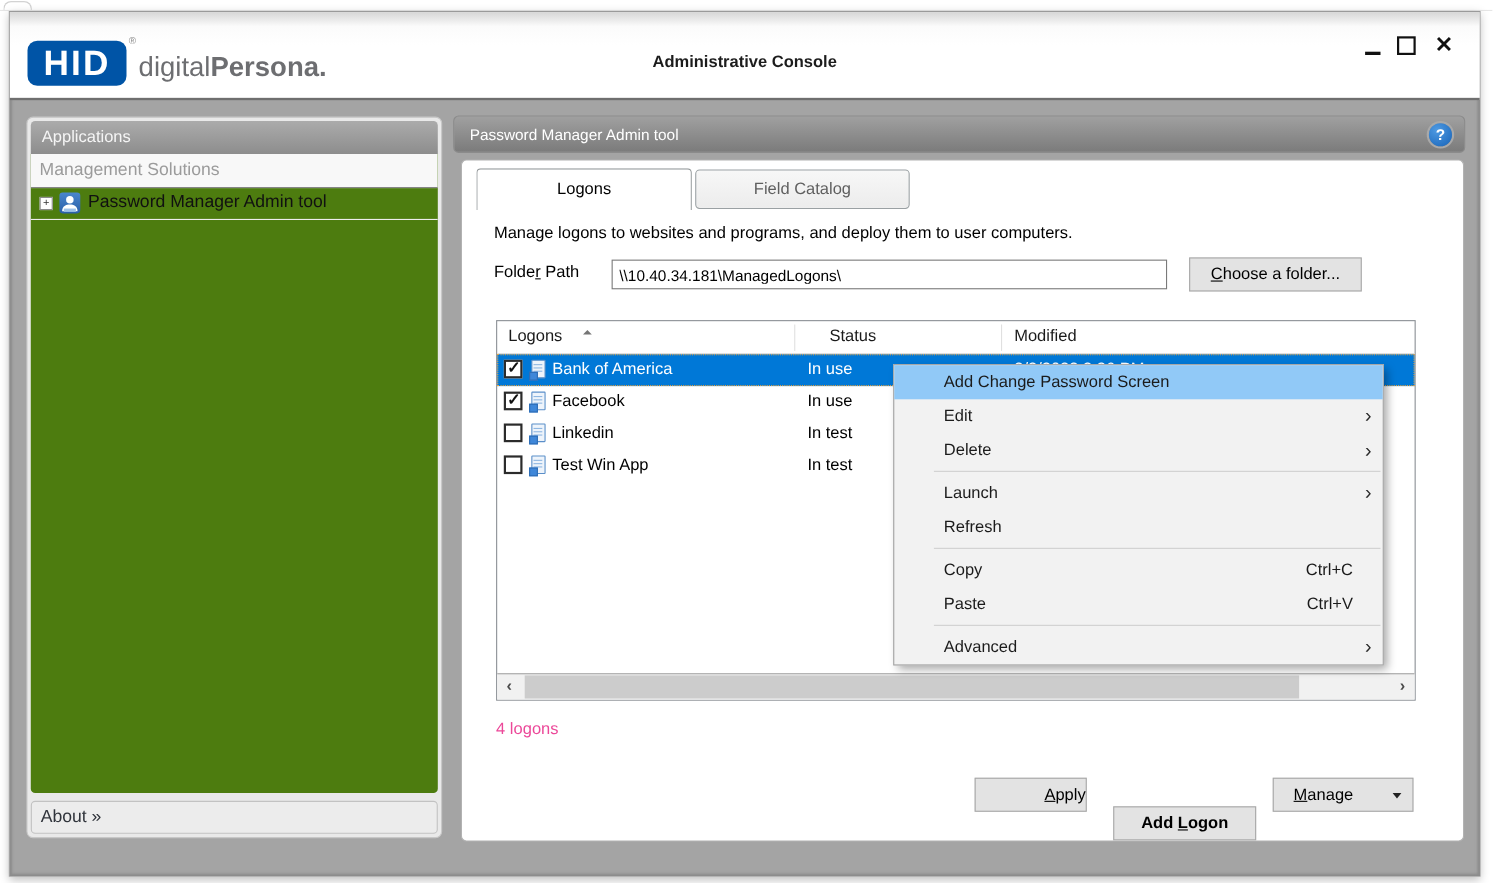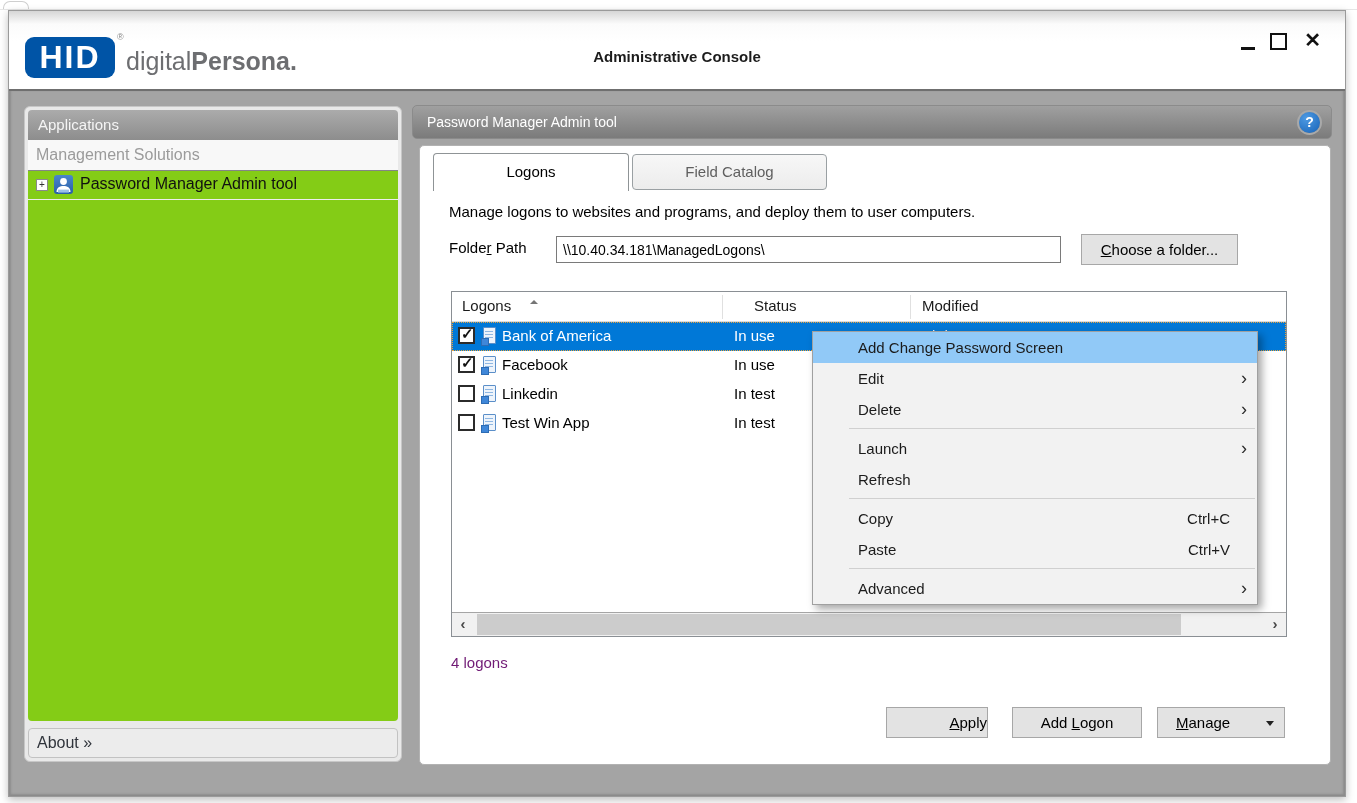--- a/index.html
+++ b/index.html
@@ -37,21 +37,21 @@
     border-top:2px solid #6f6f6f;
     box-shadow:inset 3px 0 2px -1px #8d8d8d, inset -3px 0 2px -1px #8d8d8d, inset 0 -3px 2px -1px #8d8d8d; }
 
   
   .sidebar { position:absolute; left:15px; top:95px; width:378px; height:656px;
     background:#e9e9e9; border:1px solid #c7c7c7; border-radius:6px; }
   .sidebar-header { position:absolute; left:3px; top:3px; right:3px; height:30px;
     background:linear-gradient(#ababab,#8d8d8d); border-radius:4px 4px 0 0;
     color:#f5f5f5; font-size:15px; line-height:30px; padding-left:10px; }
   .sidebar-body { position:absolute; left:3px; top:33px; right:3px; height:581px;
-    background:#84cc16; border-radius:0 0 4px 4px; overflow:hidden; }
+    background:#4d7c0f; border-radius:0 0 4px 4px; overflow:hidden; }
   .group-title { height:31px; background:#f8f8f8; border-bottom:1px solid #858585;
     color:#9b9b9b; font-size:16px; line-height:30px; padding-left:8px; }
   .tree-item { position:relative; height:29px; border-bottom:1px solid #ededed; cursor:default; }
   .expand-box { position:absolute; left:8px; top:8px; width:12px; height:12px; background:#fff;
     border:1px solid #8a8a8a; font-size:10px; line-height:10px; text-align:center; color:#333; cursor:pointer; }
   .user-icon { position:absolute; left:26px; top:4px; width:19px; height:19px;
     background:linear-gradient(#4a86cc,#2a5fa8); border-radius:3px; }
   .tree-label { position:absolute; left:52px; top:4px; font-size:16px; color:#111; }
   .about-bar { position:absolute; left:3px; bottom:3px; right:3px; height:30px;
     background:#ececec; border:1px solid #c2c2c2; border-radius:4px;
@@ -117,24 +117,24 @@
 
   .hscroll { position:absolute; left:0; bottom:0; width:100%; height:24px;
     background:#f1f1f1; border-top:1px solid #a5a5a5; }
   .scroll-arrow { position:absolute; top:0; width:22px; height:23px; color:#4a4a4a;
     font-size:15px; font-weight:700; text-align:center; line-height:22px; cursor:pointer; }
   .scroll-left { left:0; }
   .scroll-right { right:0; }
   .scroll-thumb { position:absolute; left:25px; top:1px; width:704px; height:21px;
     background:#cccccc; cursor:pointer; }
 
-  .summary { position:absolute; left:31px; top:508px; font-size:15px; color:#701a75;text-align:center; }
+  .summary { position:absolute; left:31px; top:508px; font-size:15px; color:#ec4899;text-align:center; }
 
   .apply-btn { position:absolute; left:466px; top:561px; width:102px; height:31px; line-height:29px;text-align:right; }
-  .addlogon-btn { position:absolute; left:592px; top:561px; width:130px; height:31px; line-height:29px; }
+  .addlogon-btn { position:absolute; left:592px; top:587px; width:130px; height:31px; line-height:29px;font-weight:bold; }
   .manage-btn { position:absolute; left:737px; top:561px; width:128px; height:31px; line-height:29px; text-align:left; padding-left:18px; }
   .dd-arrow { position:absolute; right:10px; top:13px; width:0; height:0;
     border-left:4px solid transparent; border-right:4px solid transparent; border-top:5px solid #222; }
 
   
   .context-menu { position:absolute; left:812px; top:331px; width:446px;
     background:#f2f2f2; border:1px solid #a0a0a0; box-shadow:4px 4px 8px rgba(0,0,0,.35); z-index:50; }
   .menu-item { position:relative; height:31px; font-size:15px; color:#1b1b1b;
     line-height:31px; padding-left:45px; cursor:pointer; }
   .menu-item-highlighted { background:#91c9f7; }

